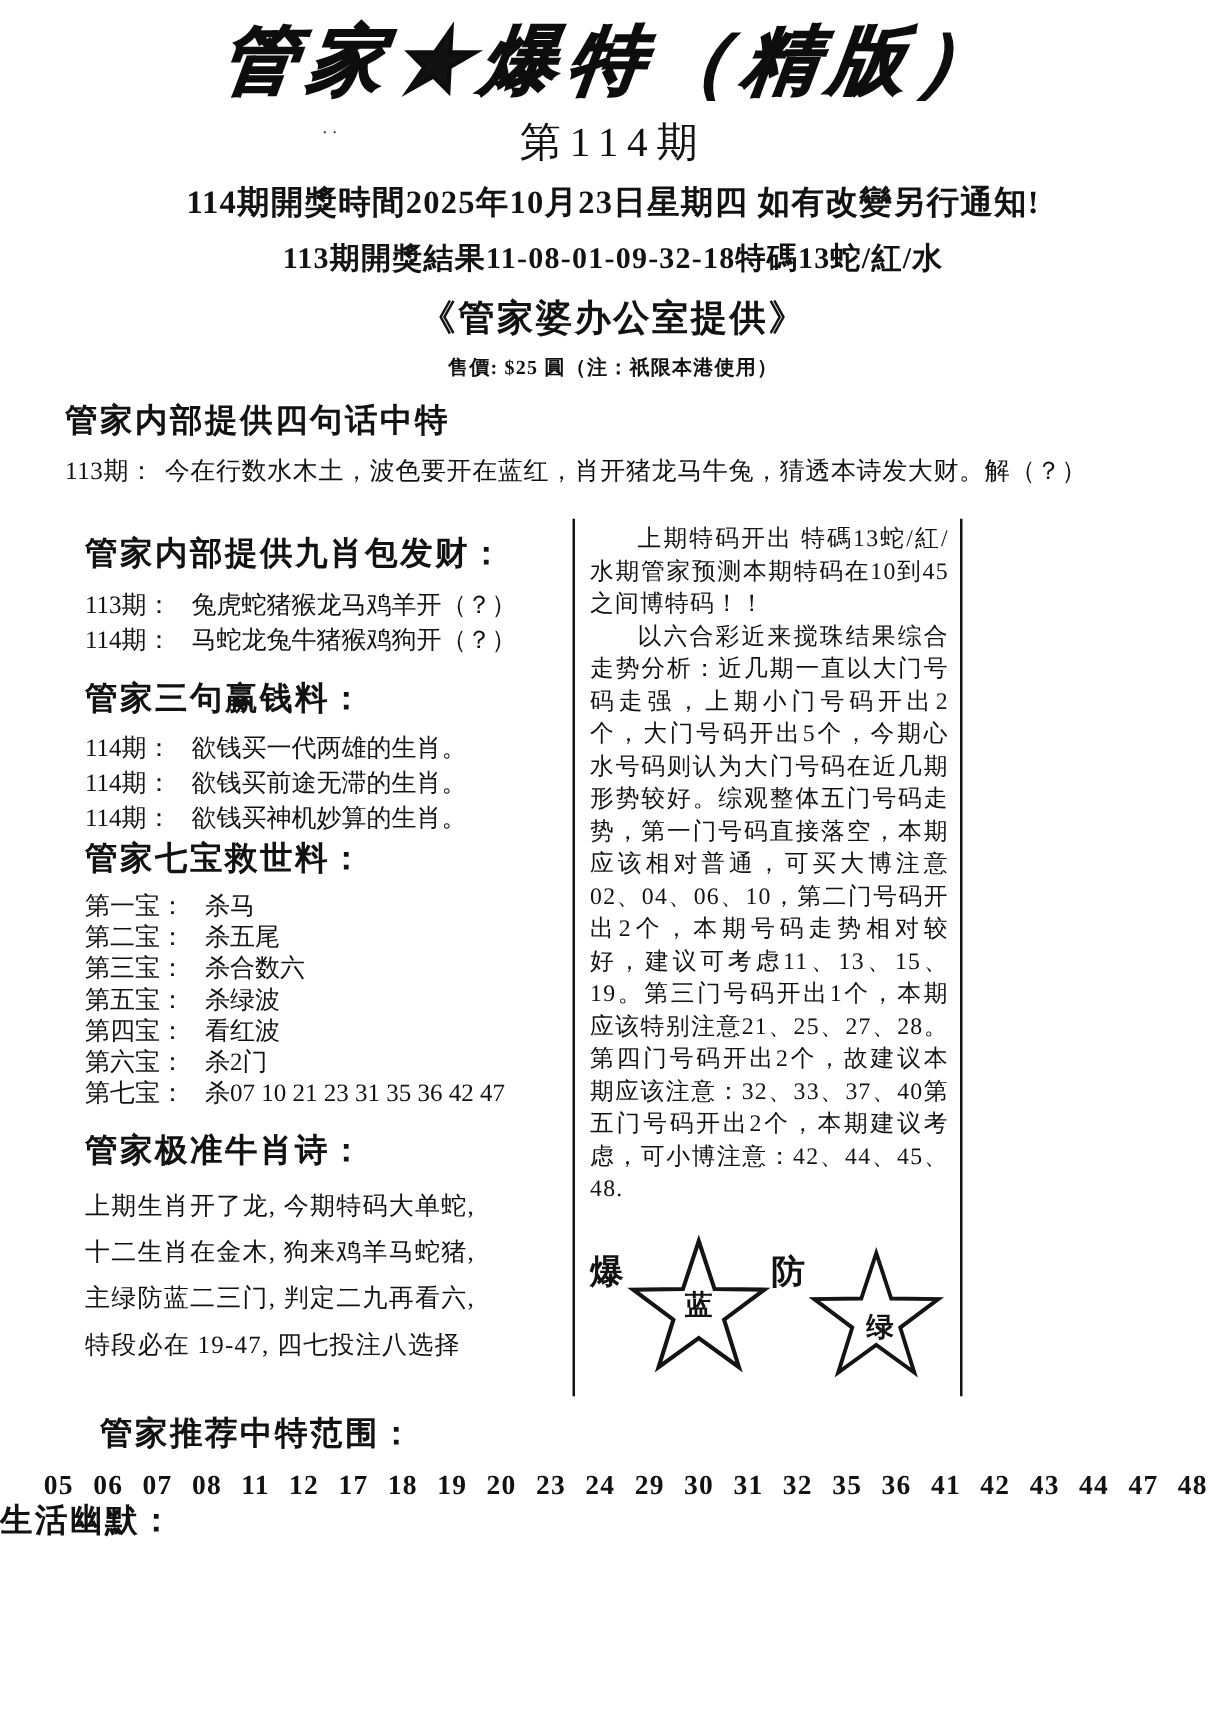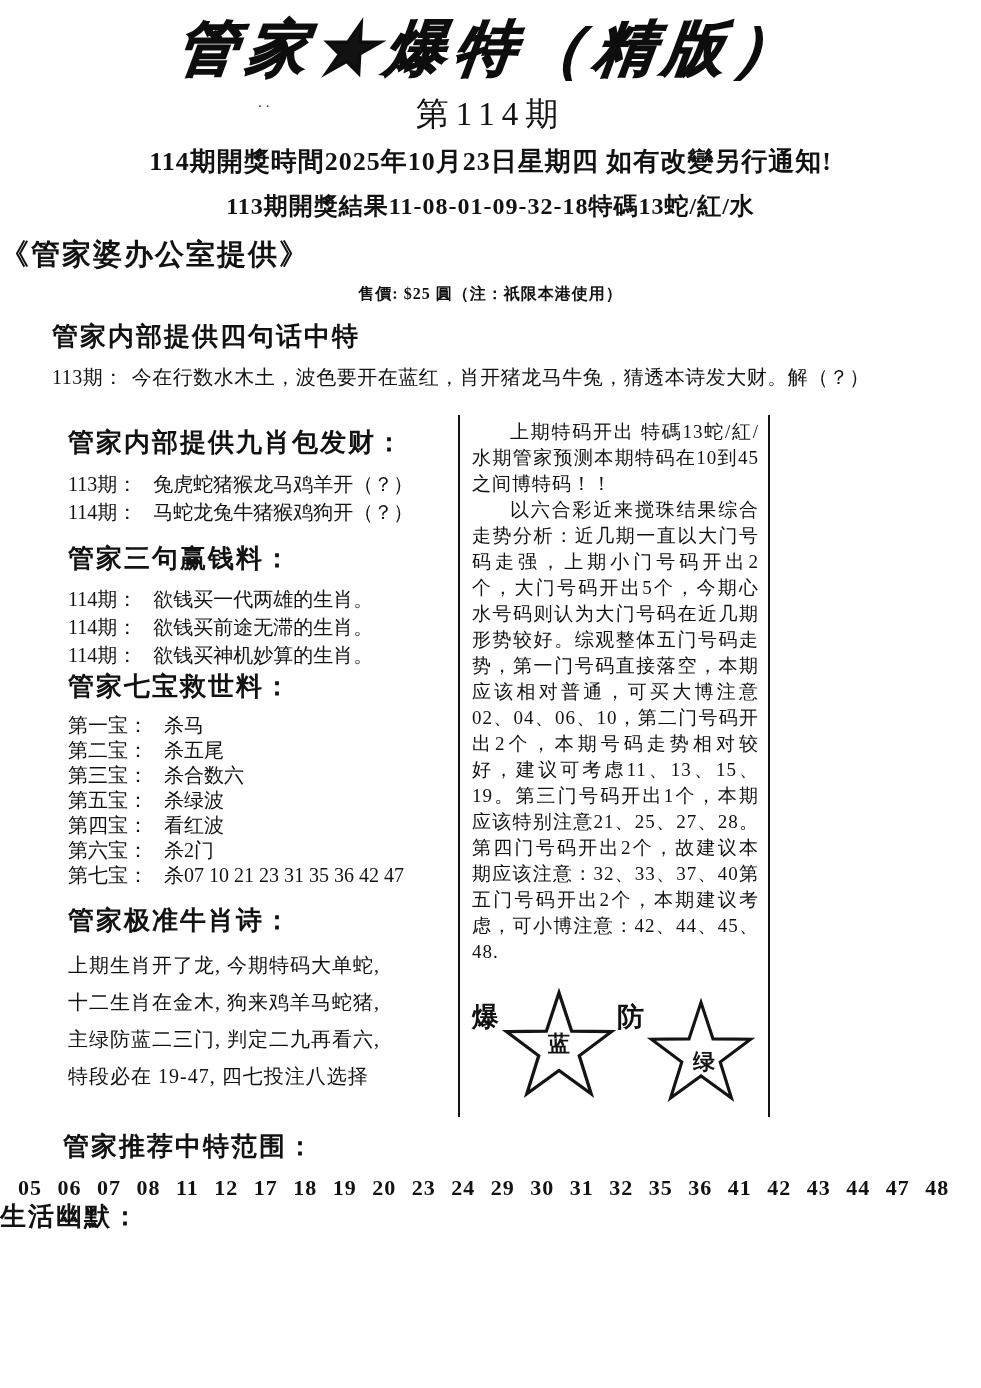--- a/index.html
+++ b/index.html
@@ -27,21 +27,21 @@
     -webkit-text-stroke: 1.6px #0d0d0d;
   }
   .issue-row { position: relative; text-align: center; margin-top: 10px; }
   .stray-dots {
     position: absolute; left: 258px; top: 2px;
     font-size: 15px; letter-spacing: 4px; color: #333;
   }
   .issue { display: inline-block; font-size: 33px; letter-spacing: 7px; }
   .draw-time  { text-align: center; margin-top: 7px;  font-size: 26px; font-weight: bold; letter-spacing: 1px; }
   .last-result{ text-align: center; margin-top: 11px; font-size: 24px; font-weight: bold; letter-spacing: 1px; }
-  .provider   { text-align: left; margin-top: 13px; font-size: 29px; font-weight: bold; letter-spacing: 2px; }
+  .provider   { text-align: center; margin-top: 13px; font-size: 29px; font-weight: bold; letter-spacing: 2px; }
   .price      { text-align: center; margin-top: 9px;  font-size: 16px; font-weight: bold; letter-spacing: 1px; }
   
   h2.sec {
     font-size: 26px; font-weight: bold; letter-spacing: 2px;
     margin: 0; line-height: 1.2;
   }
   
   .four-sentences { margin: 16px 0 0 52px; }
   .four-sentences h2.sec { margin-bottom: 12px; }
   .fs-row { font-size: 20px; line-height: 27px; letter-spacing: 0.5px; white-space: nowrap; }
@@ -68,21 +68,21 @@
   .stars-row { display: flex; align-items: flex-start; margin-top: 22px; }
   .star-label { font-size: 27px; font-weight: bold; margin-top: 12px; flex: none; }
   .star-wrap { position: relative; width: 116px; height: 112px; flex: none; margin-left: 2px; }
   .star-wrap.lower { margin-top: 10px; }
   .star-inner {
     position: absolute; left: 0; right: 0; top: 42px;
     text-align: center; font-size: 22px; font-weight: bold;
   }
   .star-wrap.lower .star-inner { top: 50px; }
   
-  .recommend { margin: 14px 0 0 18px; }
+  .recommend { margin: 14px 0 0 35px; }
   .recommend h2.sec { margin-left: 45px; }
   .numbers-line {
     margin-top: 13px; font-size: 22px; font-weight: bold;
     letter-spacing: 1px; word-spacing: 9px; white-space: nowrap;
   }
   .humor-head { margin: 12px 0 0 80px; }
   .humor-text {
     margin: 15px 36px 0 72px;
     font-size: 21px; font-weight: bold; line-height: 31px;
     text-align: justify; letter-spacing: 0.5px;

